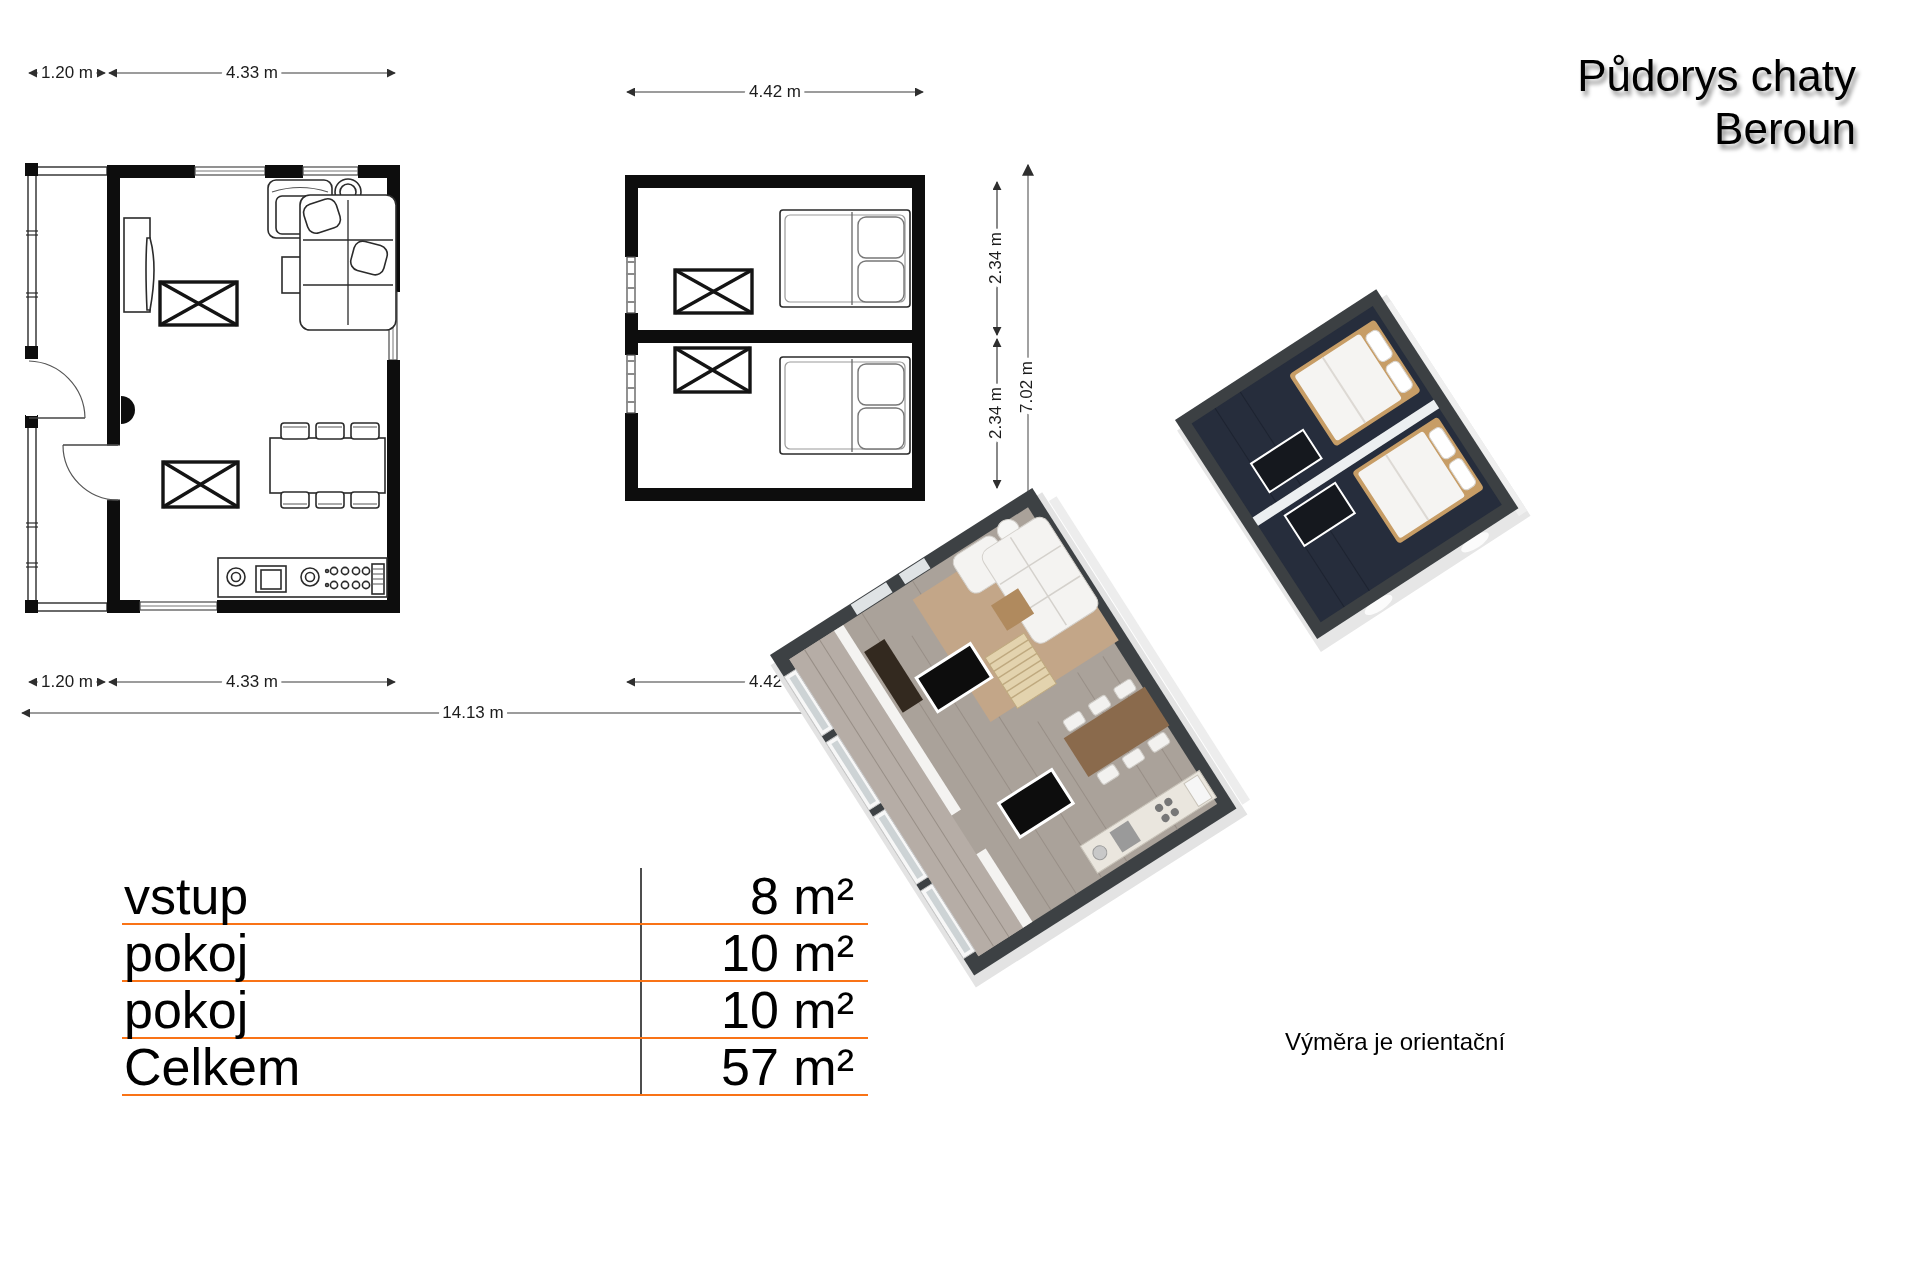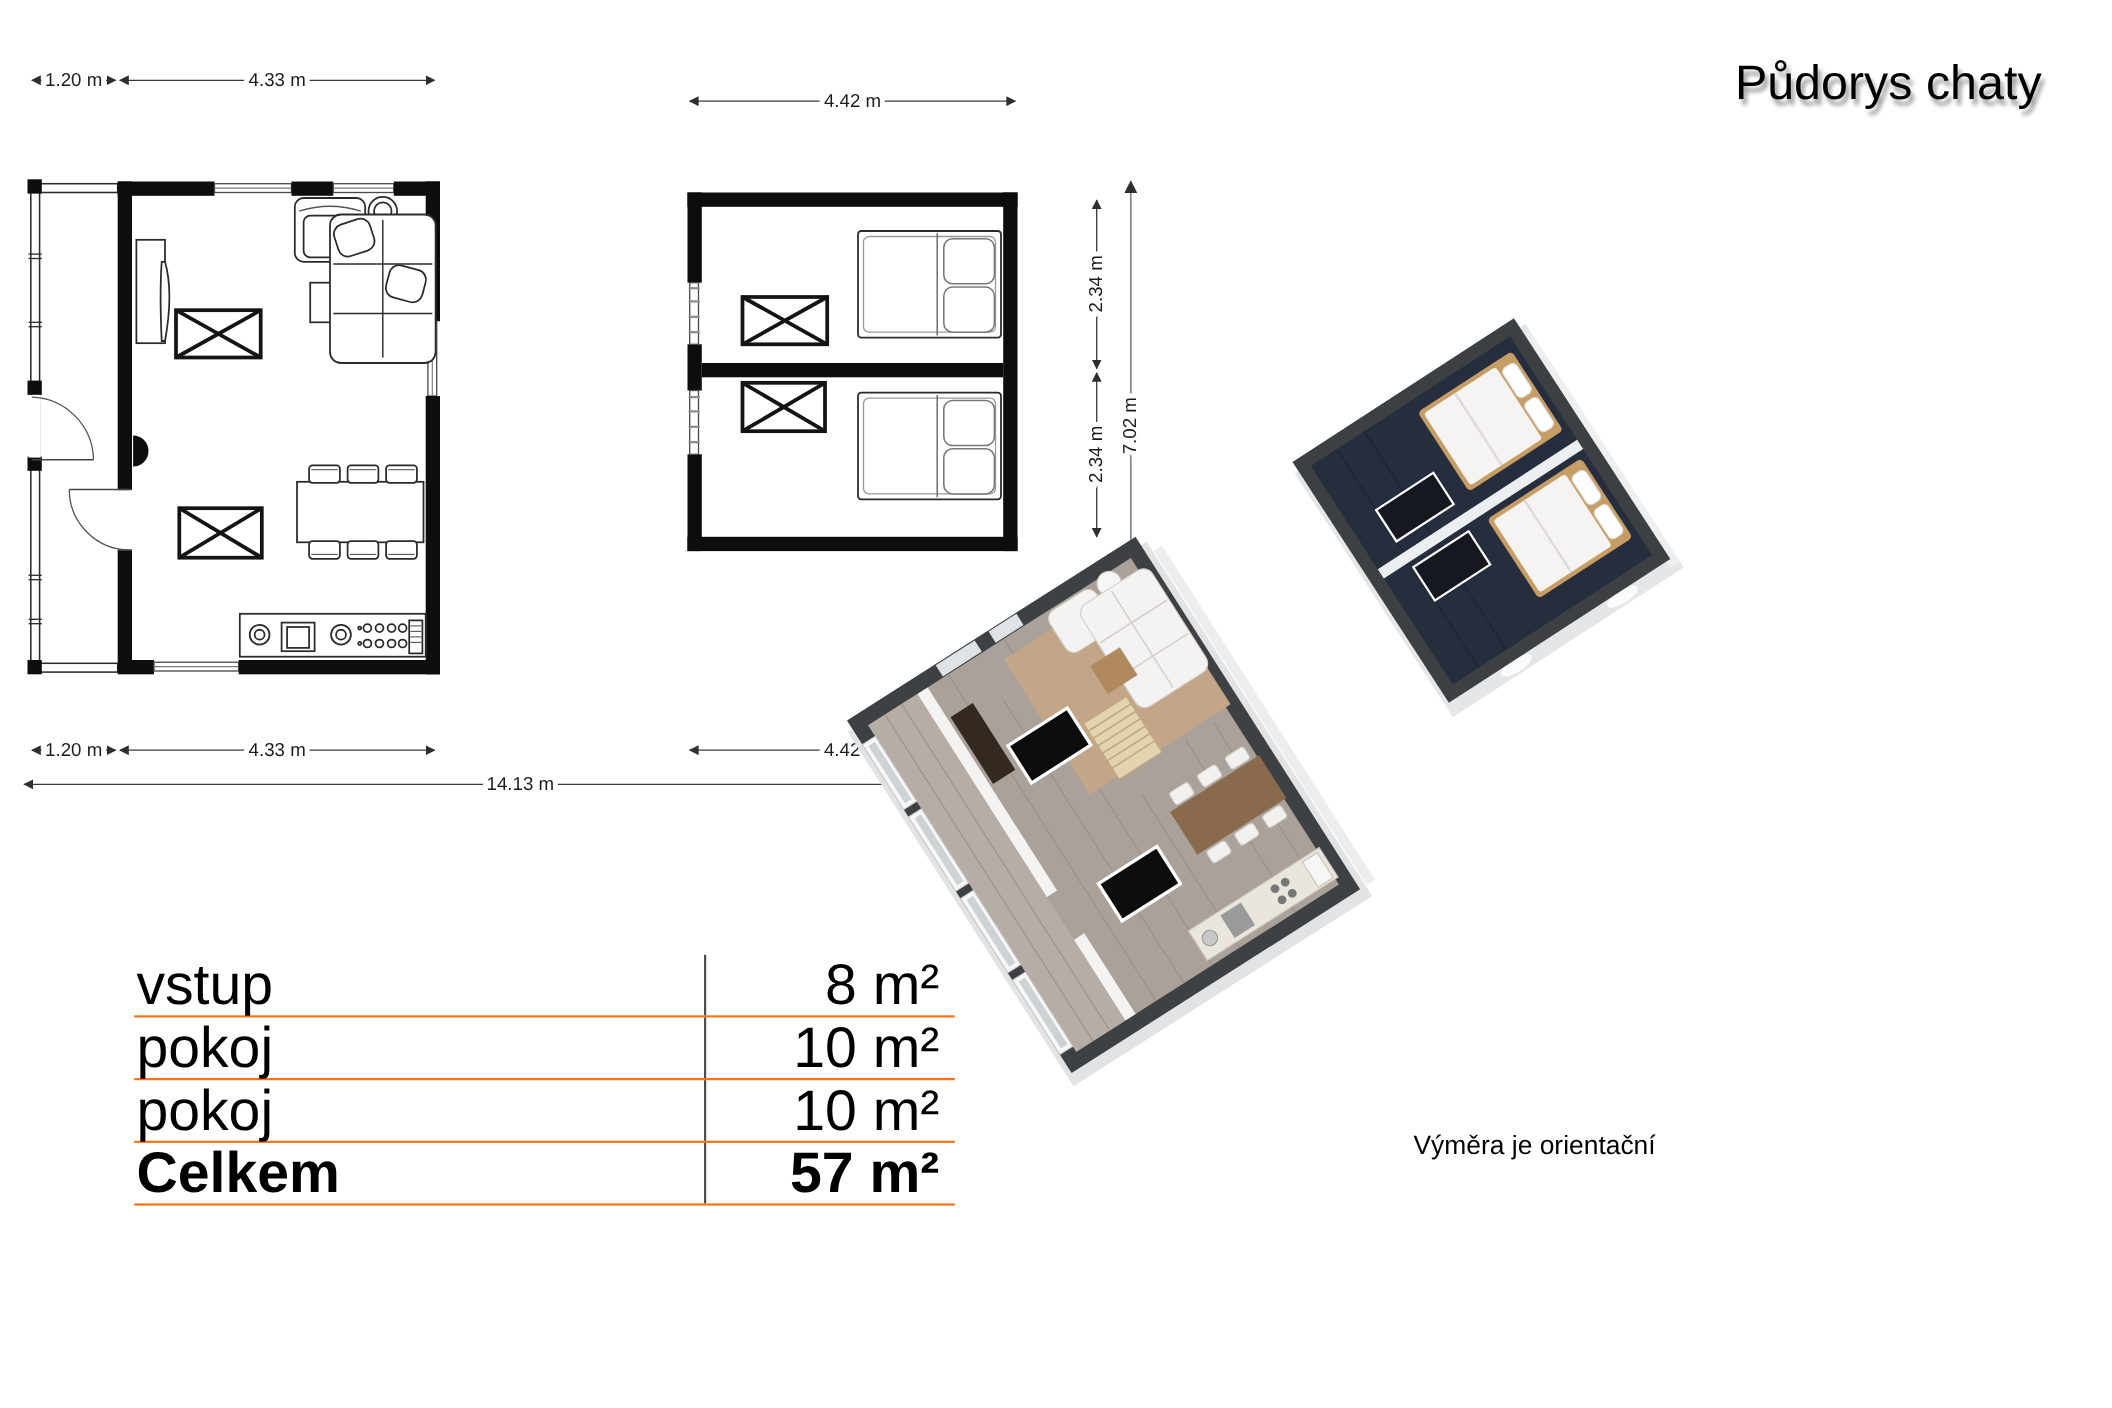--- a/index.html
+++ b/index.html
@@ -24,21 +24,21 @@
          text-shadow:3px 5px 4px rgba(0,0,0,0.40);}
   #footnote{position:absolute;left:1285px;top:1028px;font-size:24px;color:#000;}
   
   #area-table{position:absolute;left:122px;top:868px;width:746px;}
   .trow{display:flex;height:55px;border-bottom:2px solid #f97316;
         font-size:52px;align-items:center;}
   .tlabel{width:516px;padding-left:2px;white-space:nowrap;overflow:hidden;}
   .tvalue{width:228px;border-left:2px solid #4d4d4d;height:100%;
           display:flex;align-items:center;justify-content:flex-end;
           padding-right:14px;box-sizing:border-box;}
-  .trow.total{font-weight:700;align-items:center;}
+  .trow.total{font-weight:400;align-items:center;}
 </style>
 </head>
 <body>
 
 <div id="stage">
 
 <svg width="1920" height="1280" viewBox="0 0 1920 1280">
   <defs>
     <marker id="arr" viewBox="0 0 10 10" refX="9" refY="5" markerWidth="7.5" markerHeight="7.5" orient="auto-start-reverse">
       <path d="M0,0 L10,5 L0,10 z" fill="#2e2e2e"></path>
@@ -382,20 +382,21 @@
       <rect x="124" y="144" width="78" height="78" rx="3" fill="#f5f4f2"></rect>
       <line x1="158" y1="144" x2="158" y2="222" stroke="#ddd9d4" stroke-width="2"></line>
       <rect x="204" y="149" width="15" height="32" rx="5" fill="#ffffff" stroke="#d8d4cf"></rect>
       <rect x="204" y="186" width="15" height="32" rx="5" fill="#ffffff" stroke="#d8d4cf"></rect>
     </g>
   </g>
 </svg>
 
 <div id="title">
   <div>Půdorys chaty</div>
+  <div>Beroun</div>
 </div>
 
 <div id="area-table">
   <div class="trow">
     <div class="tlabel">vstup</div>
     <div class="tvalue">8 m²</div>
   </div>
   <div class="trow">
     <div class="tlabel">pokoj</div>
     <div class="tvalue">10 m²</div>

